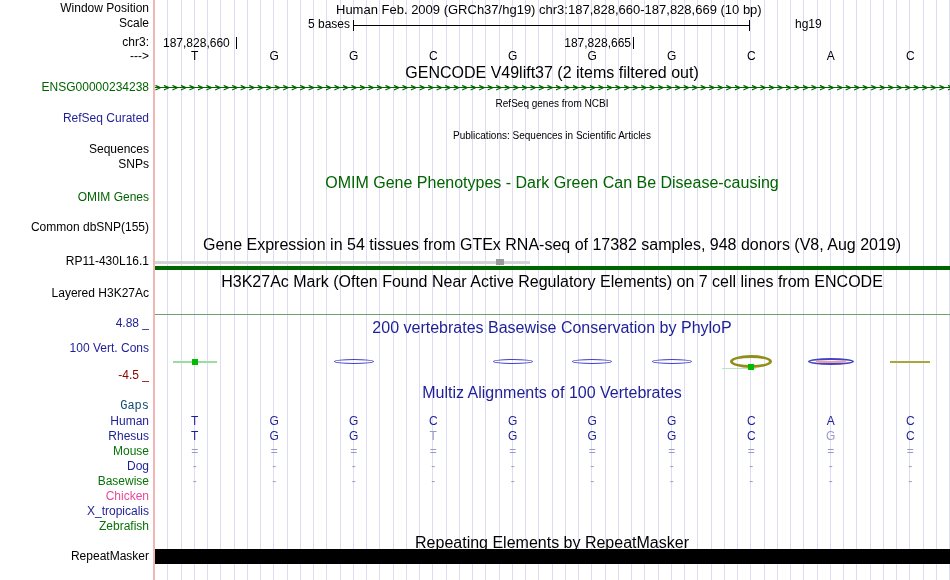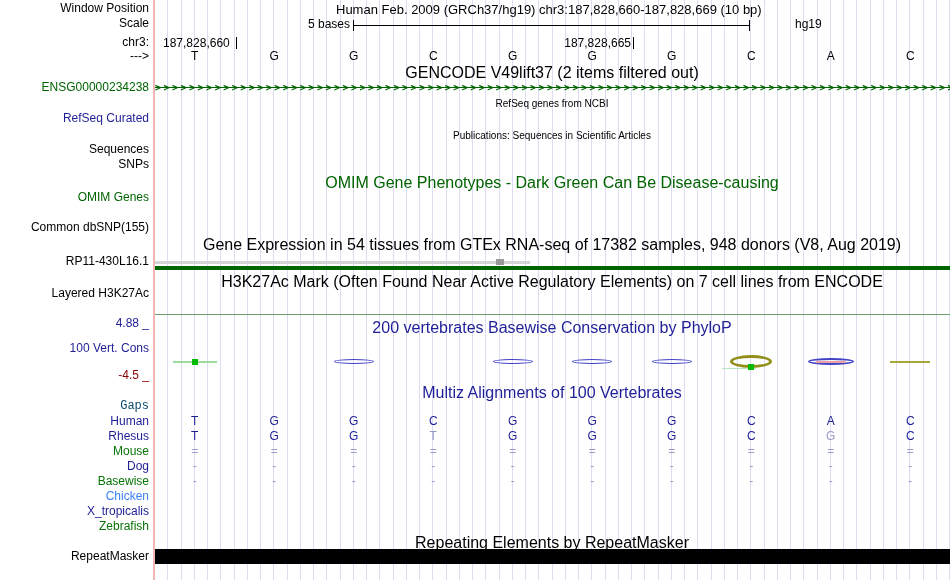--- a/index.html
+++ b/index.html
@@ -163,21 +163,21 @@
       <span class="base" style="left: 194.75px; top: 475px; color: rgb(154, 154, 201);">-</span>
       <span class="base" style="left: 274.25px; top: 475px; color: rgb(154, 154, 201);">-</span>
       <span class="base" style="left: 353.75px; top: 475px; color: rgb(154, 154, 201);">-</span>
       <span class="base" style="left: 433.25px; top: 475px; color: rgb(154, 154, 201);">-</span>
       <span class="base" style="left: 512.75px; top: 475px; color: rgb(154, 154, 201);">-</span>
       <span class="base" style="left: 592.25px; top: 475px; color: rgb(154, 154, 201);">-</span>
       <span class="base" style="left: 671.75px; top: 475px; color: rgb(154, 154, 201);">-</span>
       <span class="base" style="left: 751.25px; top: 475px; color: rgb(154, 154, 201);">-</span>
       <span class="base" style="left: 830.75px; top: 475px; color: rgb(154, 154, 201);">-</span>
       <span class="base" style="left: 910.25px; top: 475px; color: rgb(154, 154, 201);">-</span>
-      <div class="lbl" style="top: 490px; color: #3b82f6;">Chicken</div>
+      <div class="lbl" style="top: 490px; color: #ec4899;">Chicken</div>
       <div class="lbl" style="top: 505px; color: rgb(30, 30, 150);">X_tropicalis</div>
       <div class="lbl" style="top: 520px; color: rgb(7, 115, 7);">Zebrafish</div>
     </div>
 
   <div class="ct" style="top:536px">Repeating Elements by RepeatMasker</div>
   <div class="lbl" style="top:550px">RepeatMasker</div>
   <div id="rmsk-bar"></div>
 </div>
 
 </body></html>

